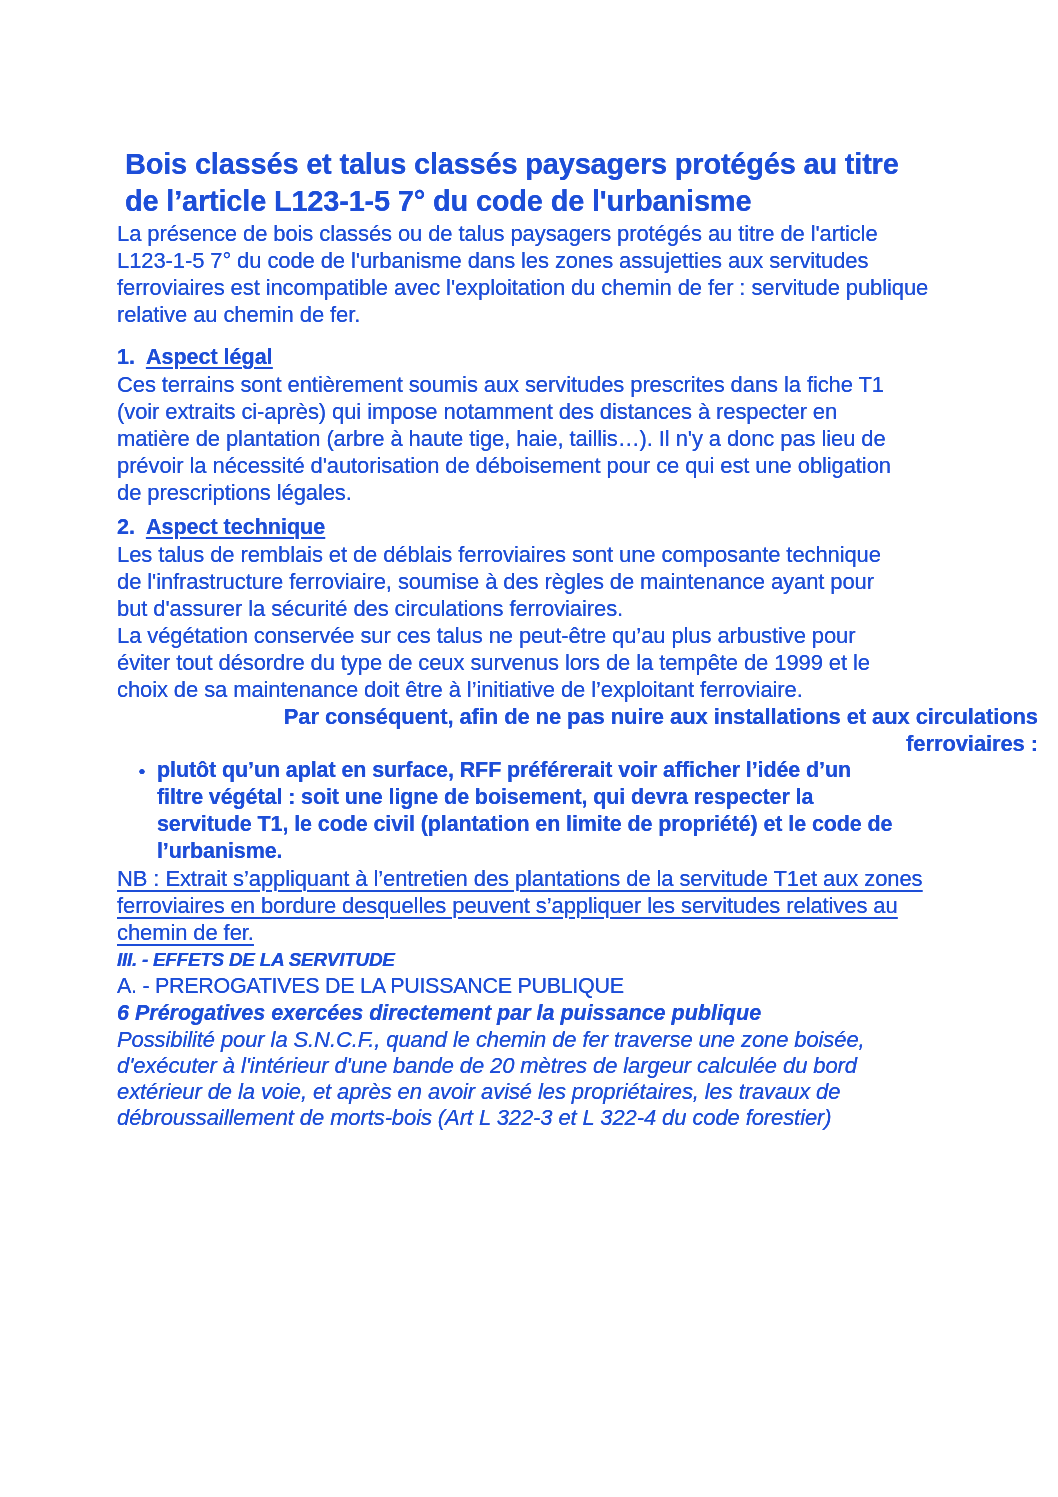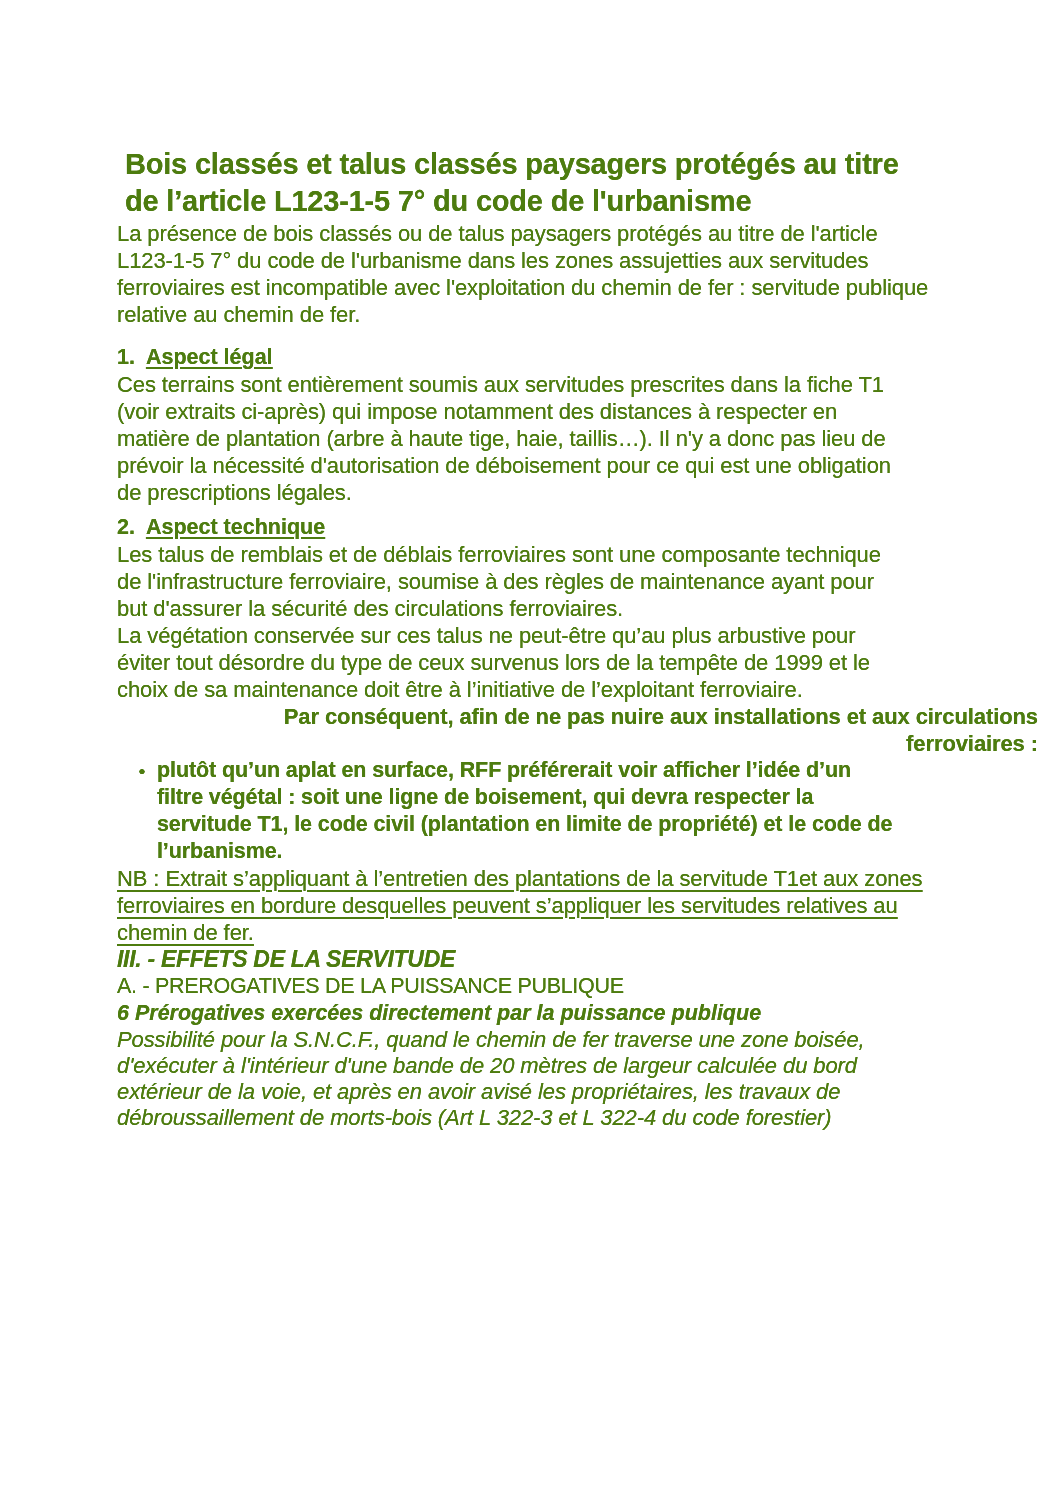--- a/index.html
+++ b/index.html
@@ -4,21 +4,21 @@
 <style>
   html, body { margin: 0; padding: 0; background: #ffffff; }
   .page {
     position: relative;
     width: 1058px;
     height: 1497px;
     background: #ffffff;
     box-sizing: border-box;
     padding: 146px 20px 0 117px;
     font-family: "Liberation Sans", sans-serif;
-    color: #4d7c0f;
+    color: #1d4ed8;
     overflow: hidden;
     text-shadow: 0 0 0.3px currentColor; 
   }
   .page p { margin: 0; white-space: pre-line; }
 
   h1.doc-title {
     margin: 0 0 0 8px;
     font-size: 29px;
     line-height: 37px;
     font-weight: bold;
@@ -69,21 +69,21 @@
 
   .nb {
     margin-top: 27px;
     text-decoration: underline;
     text-decoration-thickness: 1.5px;
     text-underline-offset: 3.5px;
   }
 
   .h-iii {
     margin: 20px 0 0 5px;
-    font-size: 23px;
+    font-size: 19px;
     line-height: 27px;
     font-weight: bold;
     font-style: italic;
     letter-spacing: -0.3px;
   }
   .h-a {
     margin-top: 22px;
     font-size: 21.5px;
     line-height: 27px;
     letter-spacing: -0.3px;

